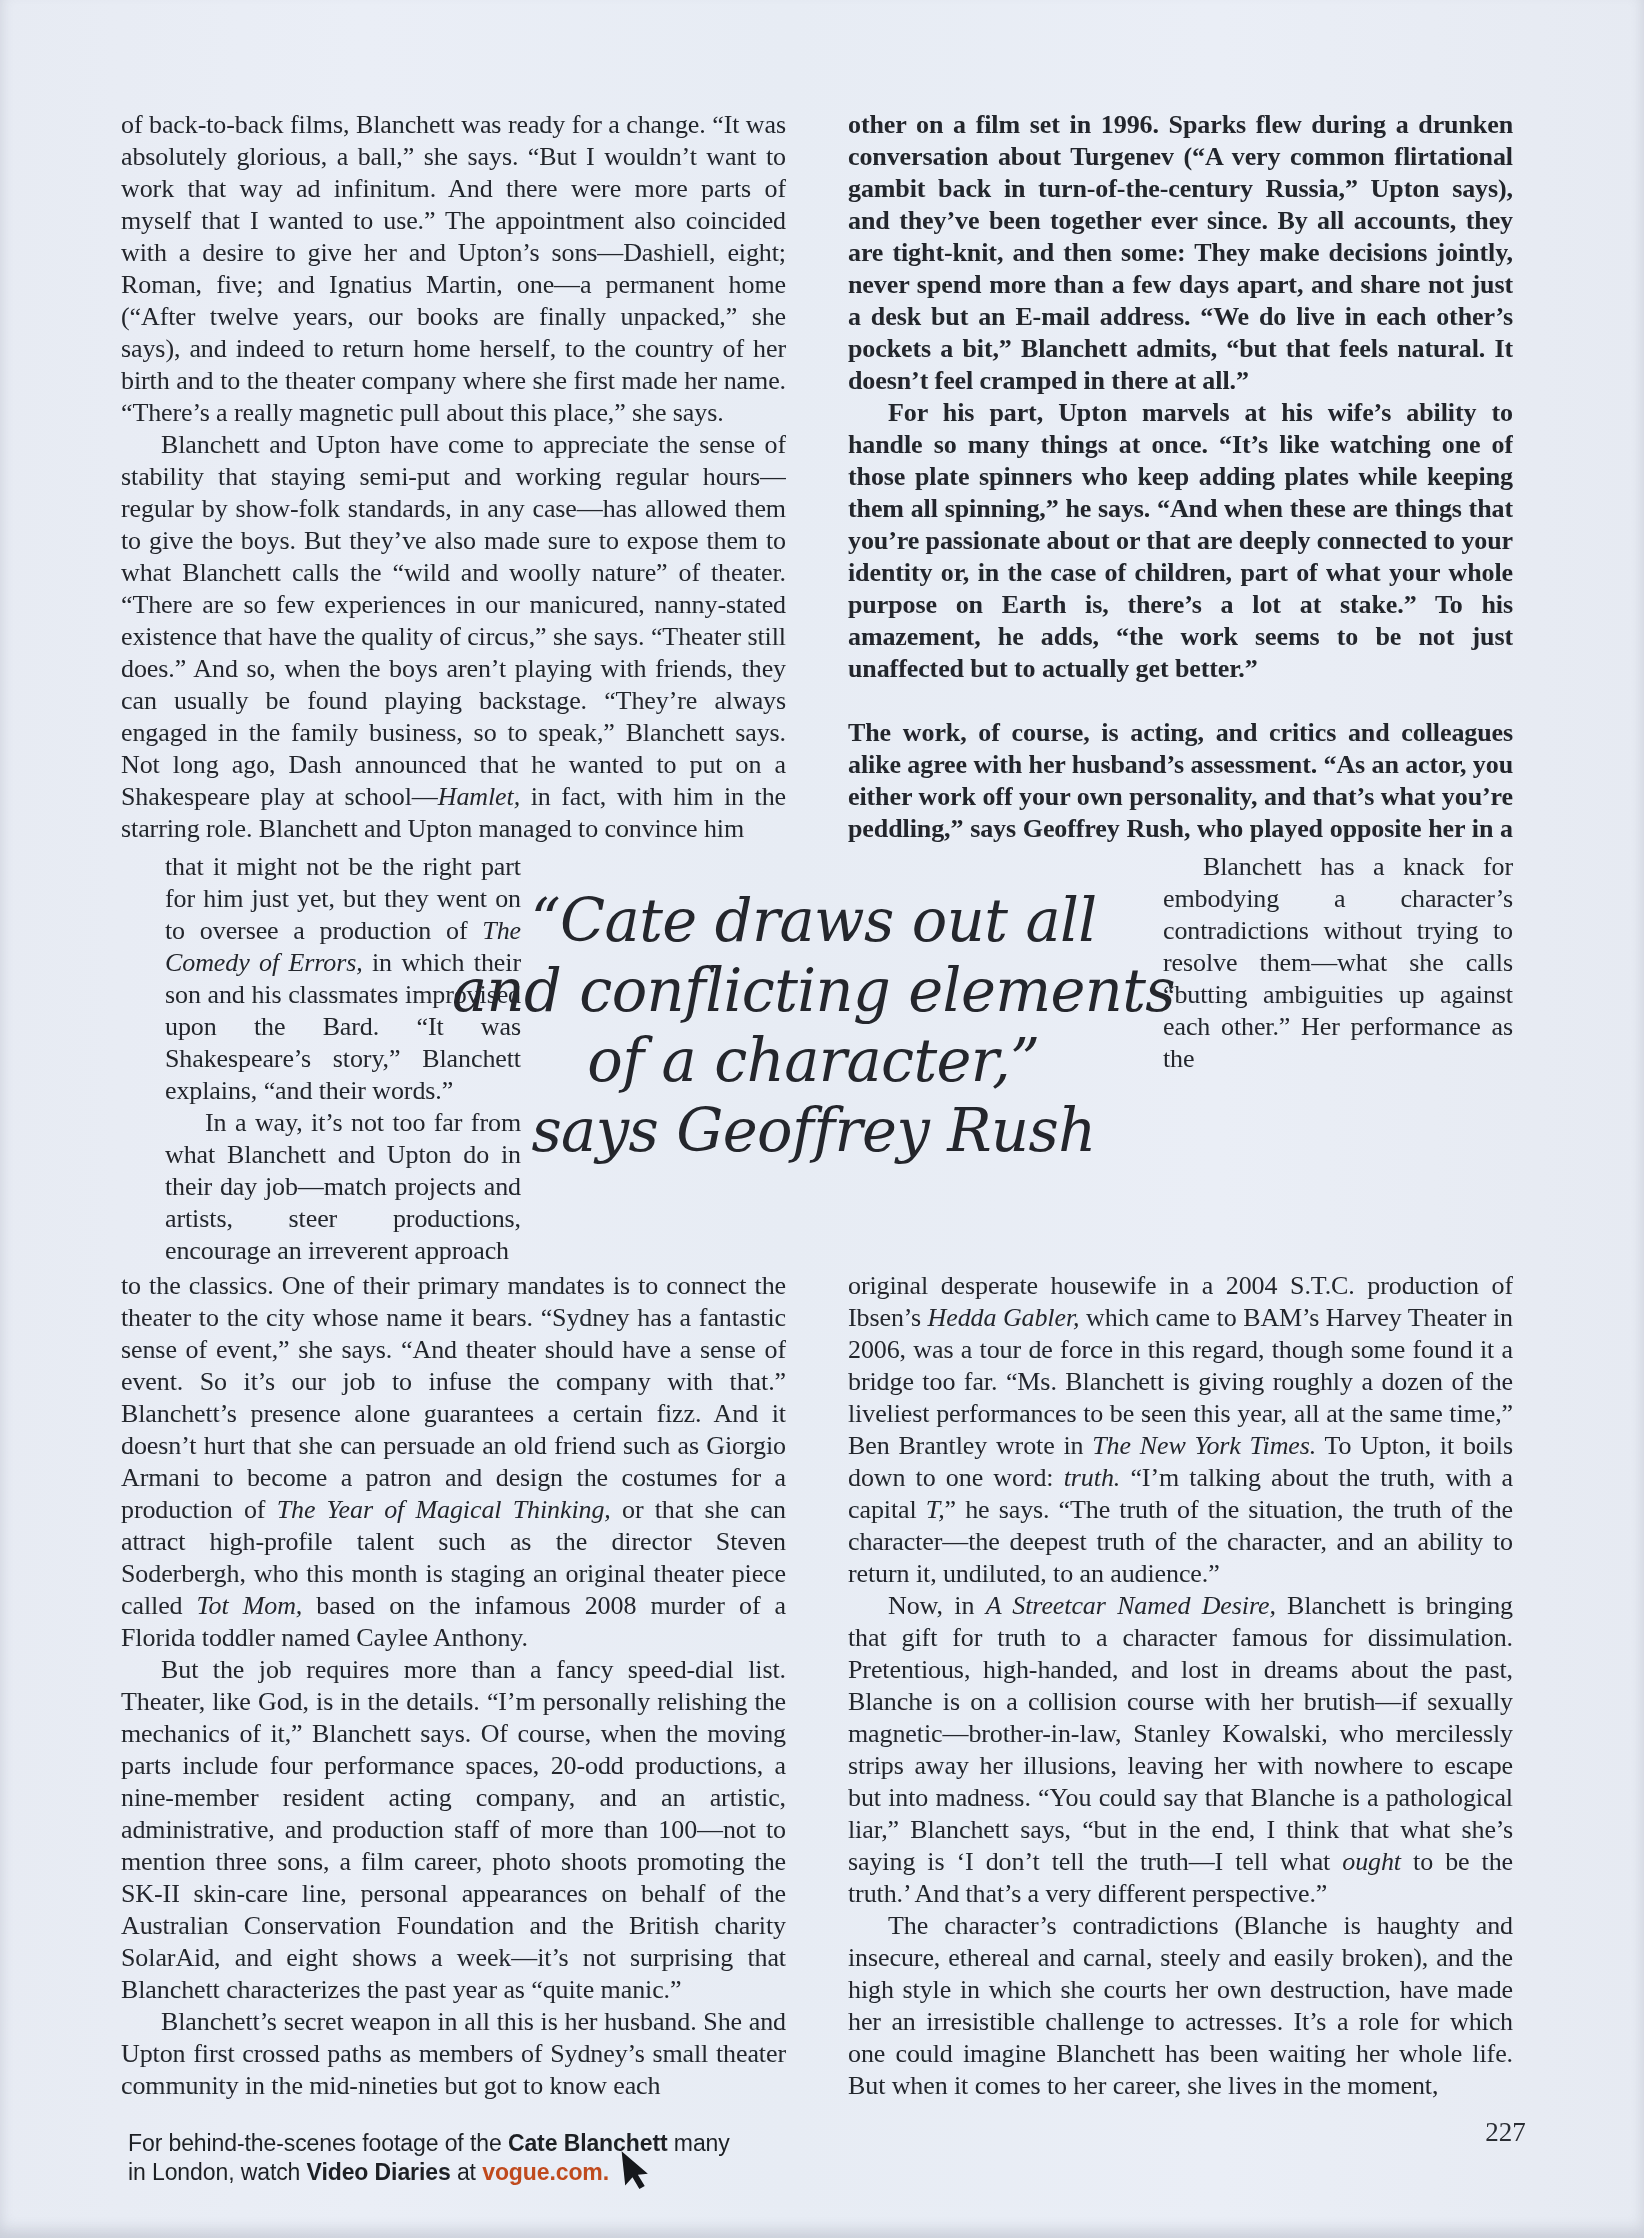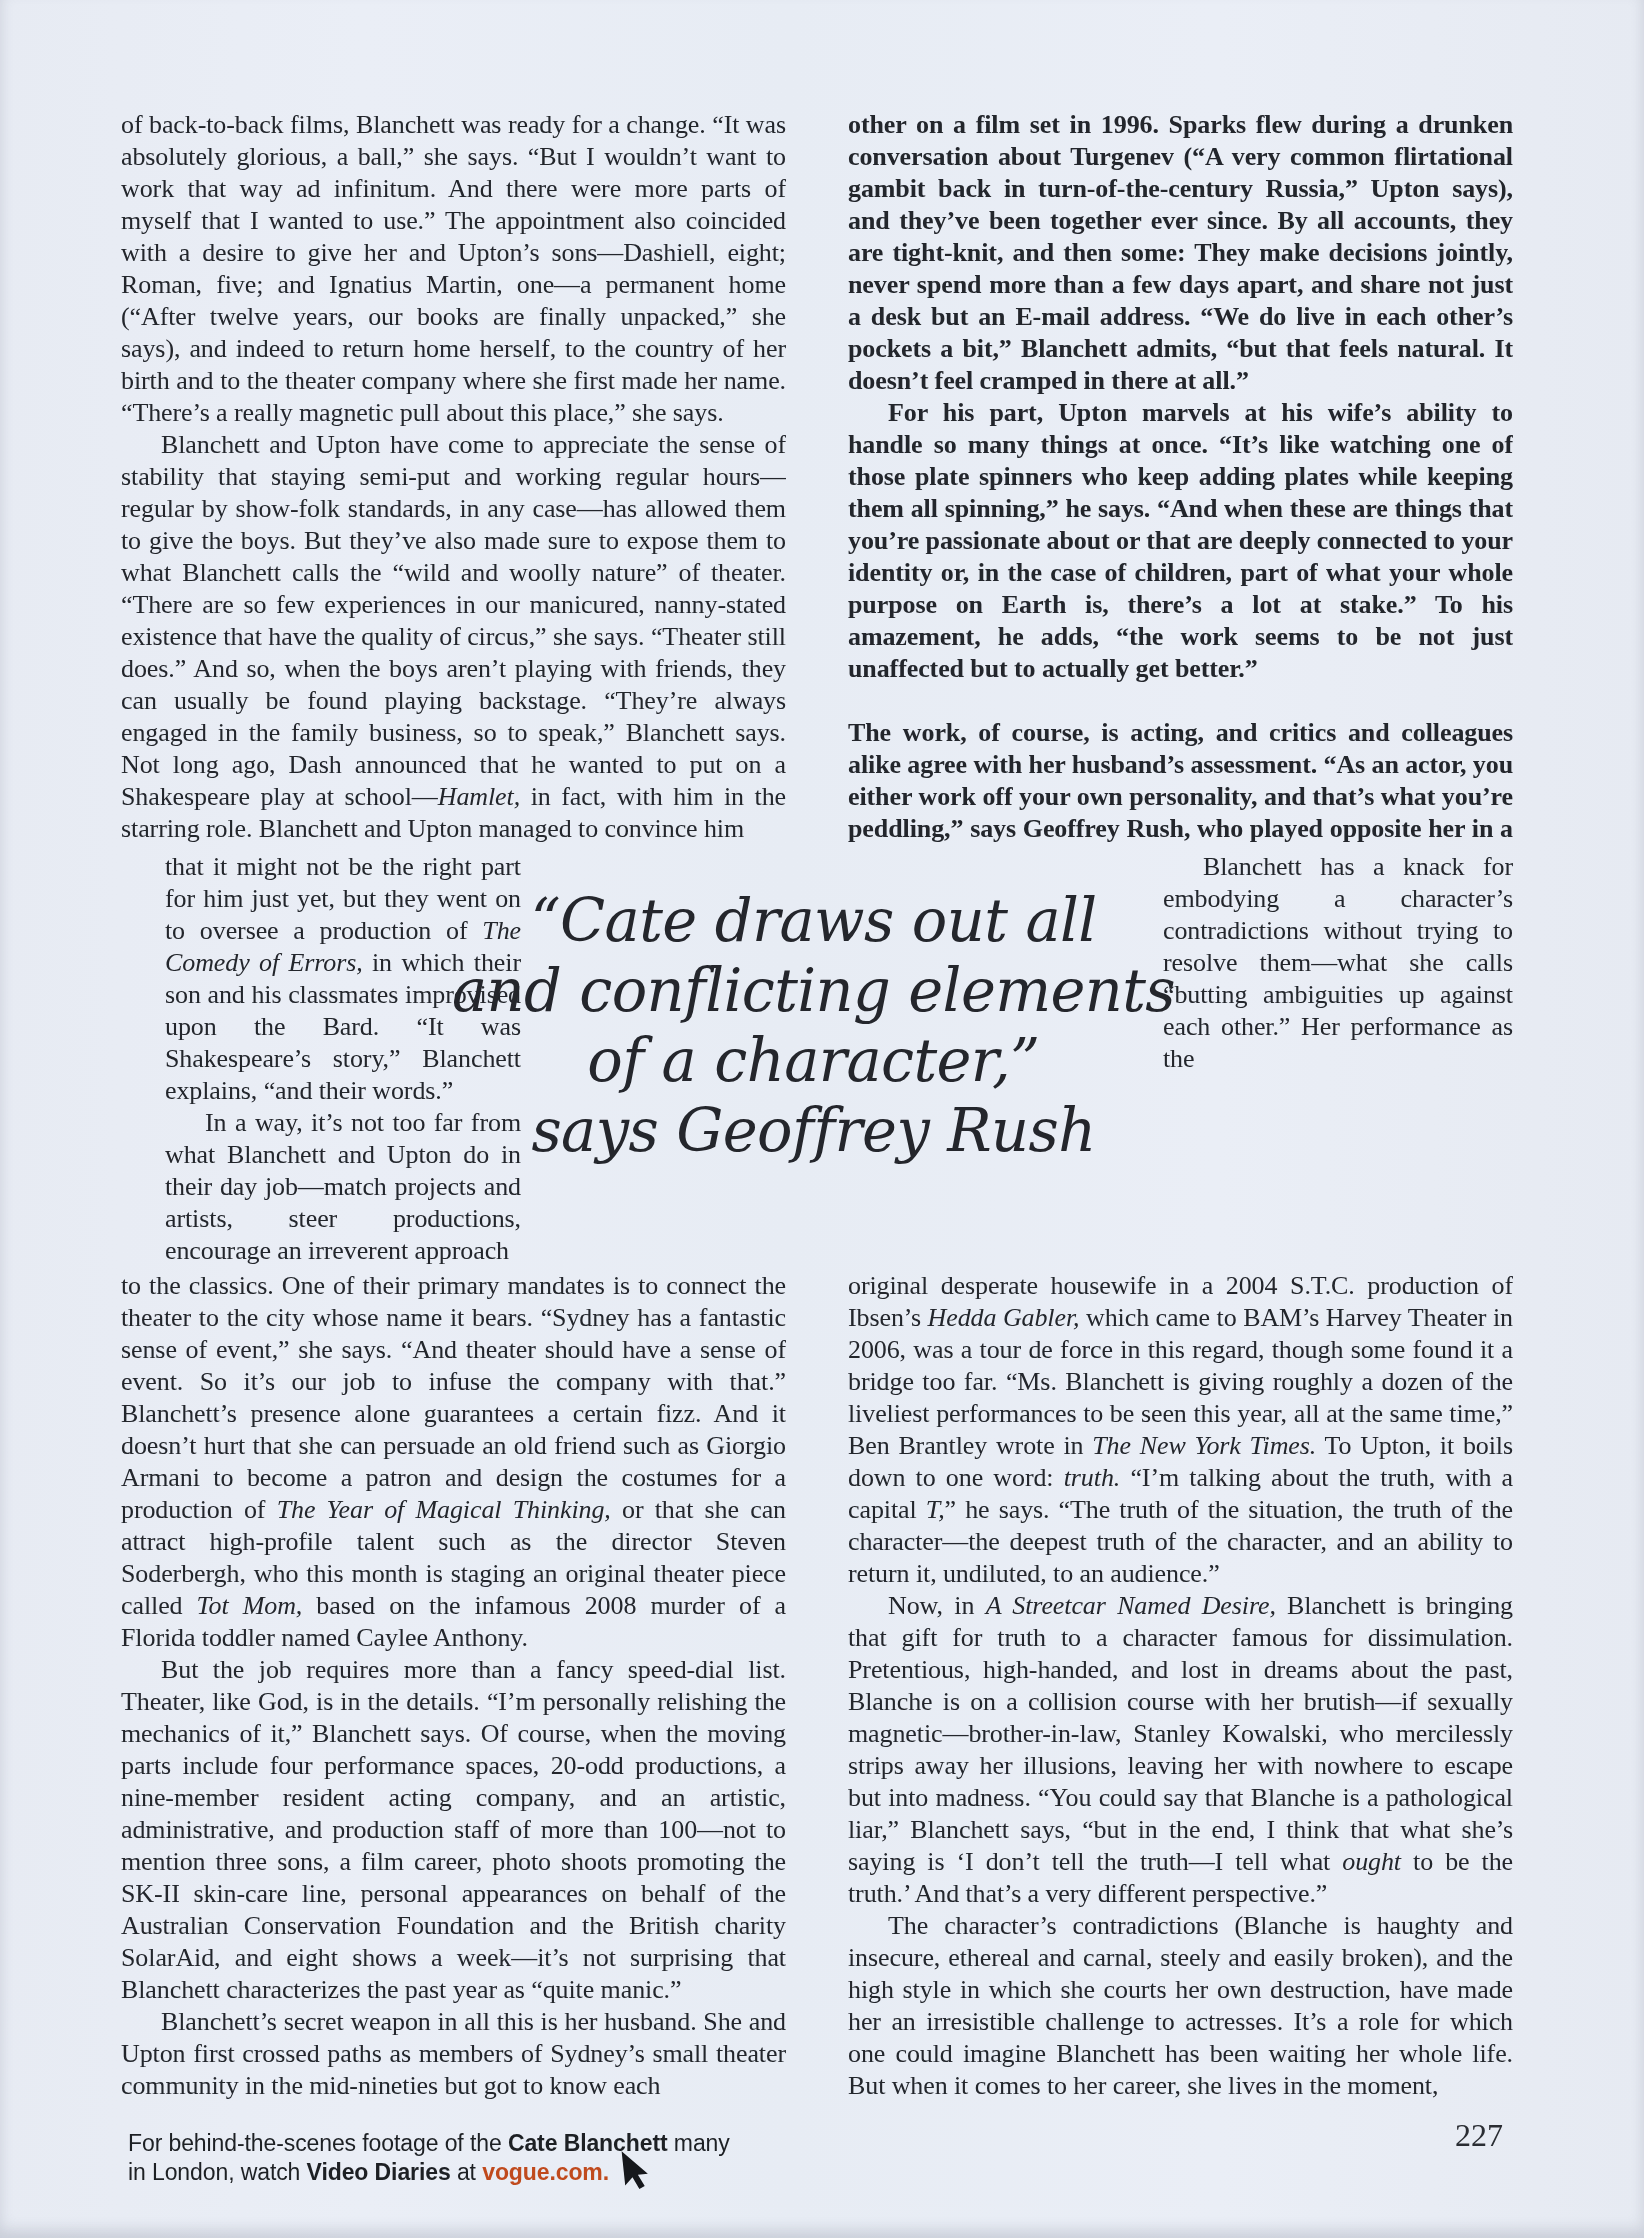--- a/index.html
+++ b/index.html
@@ -42,21 +42,21 @@
     font-family:"Liberation Sans", sans-serif;
     font-size:23px;line-height:28.5px;
     color:#1d2024;letter-spacing:-0.1px;
   }
   .footer b{font-weight:700;}
   .footer .link{color:#c04a1d;font-weight:700;cursor:pointer;}
   .cursor-icon{position:absolute;left:623px;top:2149px;width:25px;height:42px;transform:rotate(-6deg);}
   .pagenum{
     position:absolute;left:1455px;top:2117px;width:101px;
     font-family:"Liberation Serif", serif;
-    font-size:32px;color:#2a2d33;
+    font-size:27px;color:#2a2d33;text-align:center;
   }
 </style>
 </head>
 <body>
 
 <div class="page">
 
   <div class="block b-lt">
     <p>of back-to-back films, Blanchett was ready for a change. “It was absolutely glorious, a ball,” she says. “But I wouldn’t want to work that way ad infinitum. And there were more parts of myself that I wanted to use.” The appointment also coincided with a desire to give her and Upton’s sons—Dashiell, eight; Roman, five; and Ignatius Martin, one—a permanent home (“After twelve years, our books are finally unpacked,” she says), and indeed to return home herself, to the country of her birth and to the theater company where she first made her name. “There’s a really magnetic pull about this place,” she says.</p>
     <p class="indent">Blanchett and Upton have come to appreciate the sense of stability that staying semi-put and working regular hours—regular by show-folk standards, in any case—has allowed them to give the boys. But they’ve also made sure to expose them to what Blanchett calls the “wild and woolly nature” of theater. “There are so few experiences in our manicured, nanny-stated existence that have the quality of circus,” she says. “Theater still does.” And so, when the boys aren’t playing with friends, they can usually be found playing backstage. “They’re always engaged in the family business, so to speak,” Blanchett says. Not long ago, Dash announced that he wanted to put on a Shakespeare play at school—<i>Hamlet,</i> in fact, with him in the starring role. Blanchett and Upton managed to convince him</p>

